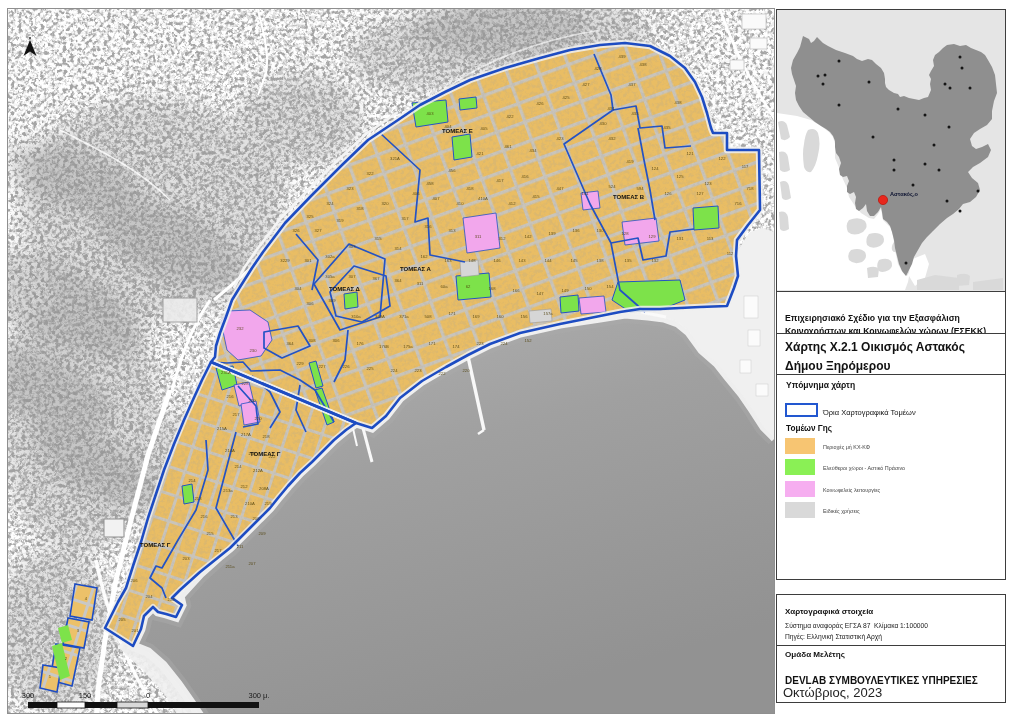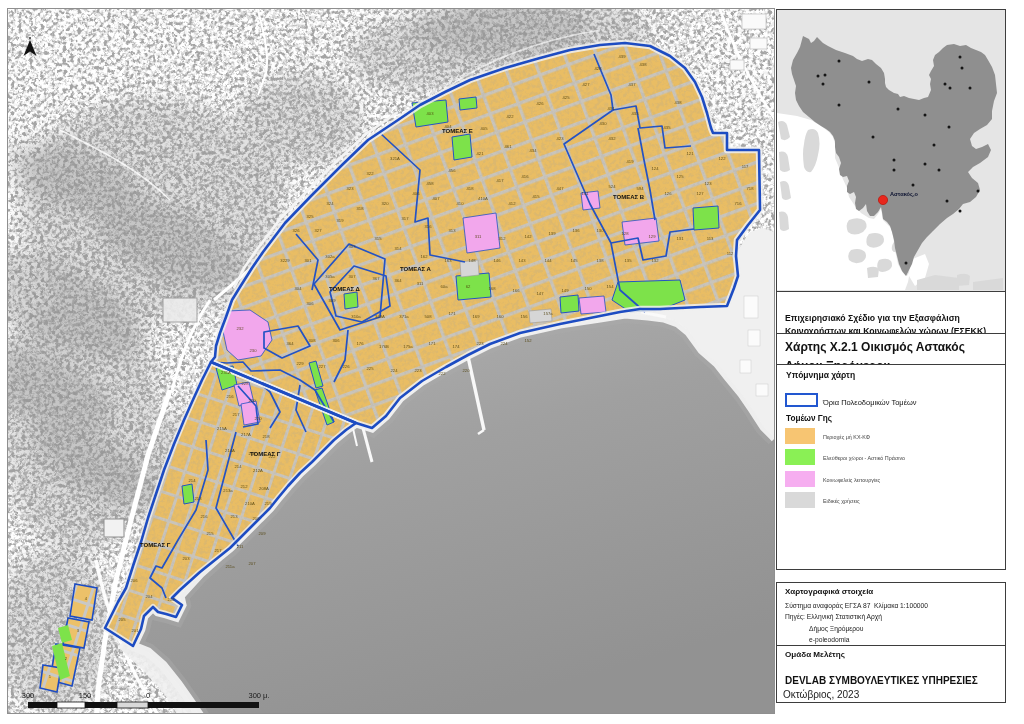--- a/index.html
+++ b/index.html
@@ -500,50 +500,50 @@
   Δήμου Ξηρόμερου
   </div>
 </div>
 
 <div class="panel" style="top:333px;height:42px;padding:4px 8px;">
   <div style="font-size:12px;font-weight:bold;line-height:18.5px;color:#111;white-space:nowrap;">
   Χάρτης Χ.2.1 Οικισμός Αστακός<br>Δήμου Ξηρόμερου
   </div>
 </div>
 
-<div class="panel" style="top:364px;height:206px;">
+<div class="panel" style="top:374px;height:206px;">
 
   <div style="position:absolute;left:9px;top:5px;font-size:8.5px;font-weight:bold;color:#111;">Υπόμνημα χάρτη</div>
 
   <div style="position:absolute;left:8px;top:28px;width:29px;height:10px;border:2.6px solid #2257d0;background:#fff;"></div>
-  <div style="position:absolute;left:46px;top:33px;font-size:7.5px;color:#111;">Όρια Πολεοδομικών Τομέων</div>
+  <div style="position:absolute;left:46px;top:33px;font-size:7.5px;color:#111;">Όρια Χαρτογραφικά Τομέων</div>
 
   <div style="position:absolute;left:9px;top:49px;font-size:8.2px;font-weight:bold;color:#111;">Τομέων Γης</div>
 
   <div style="position:absolute;left:8px;top:63px;width:30px;height:16px;background:#f7c572;"></div>
   <div style="position:absolute;left:46px;top:69px;font-size:5.4px;color:#444;">Περιοχές μή ΚΧ-ΚΦ</div>
 
   <div style="position:absolute;left:8px;top:84px;width:30px;height:16px;background:#8af055;"></div>
   <div style="position:absolute;left:46px;top:90px;font-size:5.4px;color:#444;">Ελεύθεροι χώροι - Αστικό Πράσινο</div>
 
   <div style="position:absolute;left:8px;top:106px;width:30px;height:16px;background:#f6aef0;"></div>
   <div style="position:absolute;left:46px;top:112px;font-size:5.4px;color:#444;">Κοινωφελείς λειτουργίες</div>
 
   <div style="position:absolute;left:8px;top:127px;width:30px;height:16px;background:#d9d9d9;"></div>
   <div style="position:absolute;left:46px;top:133px;font-size:5.4px;color:#444;">Ειδικές χρήσεις</div>
 </div>
 
-<div class="panel" style="top:582px;height:64px;padding:4px 8px;">
+<div class="panel" style="top:594px;height:64px;padding:12px 8px;">
   <div style="font-size:8px;font-weight:bold;color:#111;">Χαρτογραφικά στοιχεία</div>
   <div style="font-size:6.7px;color:#222;margin-top:4px;line-height:11.3px;">
   Σύστημα αναφοράς ΕΓΣΑ 87&nbsp;&nbsp;Κλίμακα 1:100000<br>
   Πηγές: Ελληνική Στατιστική Αρχή<br>
   <span style="padding-left:24px;">Δήμος Ξηρόμερου</span><br>
   <span style="padding-left:24px;">e-poleodomia</span>
   </div>
 </div>
 
 <div class="panel" style="top:645px;height:58px;padding:4px 8px;">
   <div style="font-size:8.1px;font-weight:bold;color:#111;">Ομάδα Μελέτης</div>
   <div style="font-size:10px;font-weight:bold;color:#111;margin-top:16px;white-space:nowrap;">DEVLAB ΣΥΜΒΟΥΛΕΥΤΙΚΕΣ ΥΠΗΡΕΣΙΕΣ</div>
-  <div style="position:absolute;left:6px;bottom:2px;font-size:10px;color:#222;">Οκτώβριος, 2023</div>
+  <div style="position:absolute;left:6px;bottom:2px;font-size:13px;color:#222;">Οκτώβριος, 2023</div>
 </div>
 </div>
 
 </body></html>

